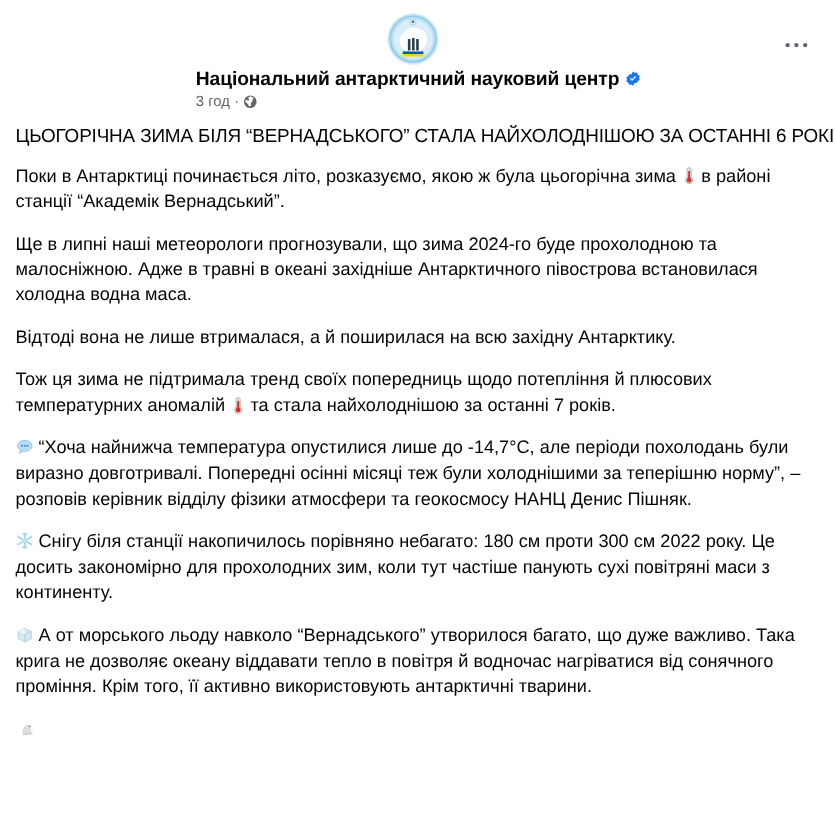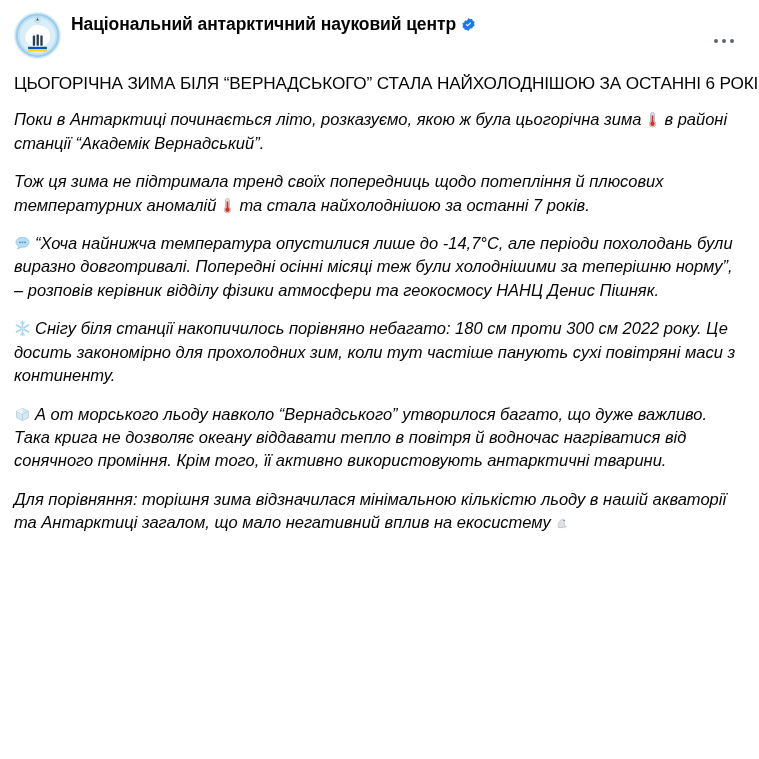--- a/index.html
+++ b/index.html
@@ -20,24 +20,25 @@
   .post {
     width: 759px;
     box-sizing: border-box;
     padding: 12px 12px 0 12px;
     background: #ffffff;
   }
 
   
   .post-header {
     display: flex;
-    align-items: flex-start;
+    align-items: center;
     position: relative;
     padding: 0 0 6px 2px;
     min-height: 48px;
+    flex-direction: column;
   }
   .avatar-wrap {
     flex: 0 0 auto;
     width: 47px;
     height: 47px;
     margin-right: 10px;
   }
   .avatar {
     width: 47px;
     height: 47px;
@@ -122,21 +123,20 @@
   }
   .post-title {
     font-size: 17.2px;
     line-height: 1.3;
     letter-spacing: -0.15px;
     margin: 0 0 14px 0;
     white-space: nowrap;
   }
   .para {
     margin: 0 0 15px 0;
-    font-style: italic;
   }
   .para:last-child { margin-bottom: 0; }
 
   .emoji {
     display: inline-block;
     vertical-align: -3px;
     width: 17px;
     height: 17px;
     line-height: 0;
   }
@@ -185,20 +185,30 @@
     <div class="header-text">
       <div class="name-row">
         <span class="page-name">Національний антарктичний науковий центр</span>
         <span class="verified-badge">
           <svg viewBox="0 0 24 24" width="15" height="15" aria-hidden="true">
             <path fill="#1877f2" d="M12 1.5l2.6 2.0 3.2-.4 1.1 3.1 2.9 1.5-1.0 3.1 1.0 3.1-2.9 1.5-1.1 3.1-3.2-.4L12 22.5l-2.6-2.0-3.2.4-1.1-3.1-2.9-1.5 1.0-3.1-1.0-3.1 2.9-1.5 1.1-3.1 3.2.4z"></path>
             <path fill="#ffffff" d="M10.6 15.3l-3.0-3.0 1.3-1.3 1.7 1.7 4.4-4.4 1.3 1.3z"></path>
           </svg>
         </span>
       </div>
+      <div class="meta-row">
+        <span>3 год</span>
+        <span class="meta-sep">·</span>
+        <span class="globe-icon">
+          <svg viewBox="0 0 16 16" width="13" height="13" aria-hidden="true">
+            <circle cx="8" cy="8" r="7.1" fill="#65676b"></circle>
+            <path fill="#ffffff" d="M7.3 2.2c-.9.6-1.6 1.5-1.5 2.3.1.7.9.6 1.1 1.3.2.8-.9 1.2-1.7.9-.7-.3-1.2-1.1-2-1.0-.3 0-.5.2-.6.5-.2.9.1 1.9.7 2.6.6.7 1.5 1.0 2.1 1.7.5.6.4 1.5.9 2.1.4.5 1.2.7 1.8.4.6-.3.8-1.0.8-1.6 0-.8-.3-1.6 0-2.3.3-.7 1.2-1.0 1.5-1.7.3-.7-.2-1.6.2-2.2.3-.5 1.0-.5 1.3-1C10.9 2.9 9.2 2.2 7.3 2.2z"></path>
+          </svg>
+        </span>
+      </div>
     </div>
 
     <button class="more-button" aria-label="menu">
       <i></i>
       <i></i>
       <i></i>
     </button>
   </div>
 
   <div class="post-body">
@@ -207,21 +217,27 @@
 
     <p class="para">
       <span>Поки в Антарктиці починається літо, розказуємо, якою ж була цьогорічна зима</span><span class="emoji inline"><svg viewBox="0 0 16 16" width="17" height="17" aria-hidden="true">
             <rect x="6.2" y="1.3" width="3.6" height="9" rx="1.8" fill="#dfe3e8" stroke="#9aa2ab" stroke-width=".6"></rect>
             <circle cx="8" cy="12" r="3.1" fill="#e8eaed" stroke="#9aa2ab" stroke-width=".6"></circle>
             <rect x="7.2" y="4" width="1.6" height="8" rx=".8" fill="#e02b20"></rect>
             <circle cx="8" cy="12" r="2.1" fill="#e02b20"></circle>
           </svg></span><span>в районі станції “Академік Вернадський”.</span>
     </p>
 
-
+    <p class="para">
+      <span>Ще в липні наші метеорологи прогнозували, що зима 2024-го буде прохолодною та малосніжною. Адже в травні в океані західніше Антарктичного півострова встановилася холодна водна маса.</span>
+    </p>
+
+    <p class="para">
+      <span>Відтоді вона не лише втрималася, а й поширилася на всю західну Антарктику.</span>
+    </p>
 
     <p class="para">
       <span>Тож ця зима не підтримала тренд своїх попередниць щодо потепління й плюсових температурних аномалій</span><span class="emoji inline"><svg viewBox="0 0 16 16" width="17" height="17" aria-hidden="true">
             <rect x="6.2" y="1.3" width="3.6" height="9" rx="1.8" fill="#dfe3e8" stroke="#9aa2ab" stroke-width=".6"></rect>
             <circle cx="8" cy="12" r="3.1" fill="#e8eaed" stroke="#9aa2ab" stroke-width=".6"></circle>
             <rect x="7.2" y="4" width="1.6" height="8" rx=".8" fill="#e02b20"></rect>
             <circle cx="8" cy="12" r="2.1" fill="#e02b20"></circle>
           </svg></span><span>та стала найхолоднішою за останні 7 років.</span>
     </p>
 
@@ -256,21 +272,21 @@
     <p class="para">
       <span class="emoji lead"><svg viewBox="0 0 16 16" width="17" height="17" aria-hidden="true">
             <path d="M2.4 5.0L8 2.2l5.6 2.8v6.0L8 13.8 2.4 10.8z" fill="#d7eaf4" stroke="#9ec4d6" stroke-width=".6"></path>
             <path d="M2.4 5.0L8 7.8l5.6-2.8" fill="none" stroke="#9ec4d6" stroke-width=".6"></path>
             <path d="M8 7.8v6.0" fill="none" stroke="#9ec4d6" stroke-width=".6"></path>
             <path d="M2.4 5.0L8 2.2v5.6z" fill="#eef7fb"></path>
           </svg></span><span>А от морського льоду навколо “Вернадського” утворилося багато, що дуже важливо. Така крига не дозволяє океану віддавати тепло в повітря й водночас нагріватися від сонячного проміння. Крім того, її активно використовують антарктичні тварини.</span>
     </p>
 
     <p class="para">
-      <span>Для порівняння: торішня зима відзначилася мінімальною кількістю льоду в нашій акваторії та Антарктиці загалом, що мало негативний вплив на екосистему</span><span class="emoji inline"><svg viewBox="0 0 16 16" width="17" height="17" aria-hidden="true">
+      <span class="emoji inline"><svg viewBox="0 0 16 16" width="17" height="17" aria-hidden="true">
             <path d="M4.2 12.6c-.6-1.4-.4-3.6.6-5.2.9-1.5 2.4-2.6 3.9-2.5 1.0.06 1.6.7 1.6 1.5 0 .7-.5 1.2-1.1 1.4.5.4.8 1.0.8 1.7 0 .6-.2 1.2-.4 1.8.8-.1 1.6.1 2.2.6-.9.5-1.9.8-3.0.9-1.6.1-3.3-.1-4.6.0z" fill="#dfe2e5" stroke="#b6bcc2" stroke-width=".55"></path>
             <circle cx="9.5" cy="6.0" r=".55" fill="#5b6369"></circle>
             <path d="M4.0 12.6c1.2-.1 2.6-.1 3.8-.1" fill="none" stroke="#b6bcc2" stroke-width=".5"></path>
           </svg></span>
     </p>
 
 
     <p class="para">
       
     </p>

